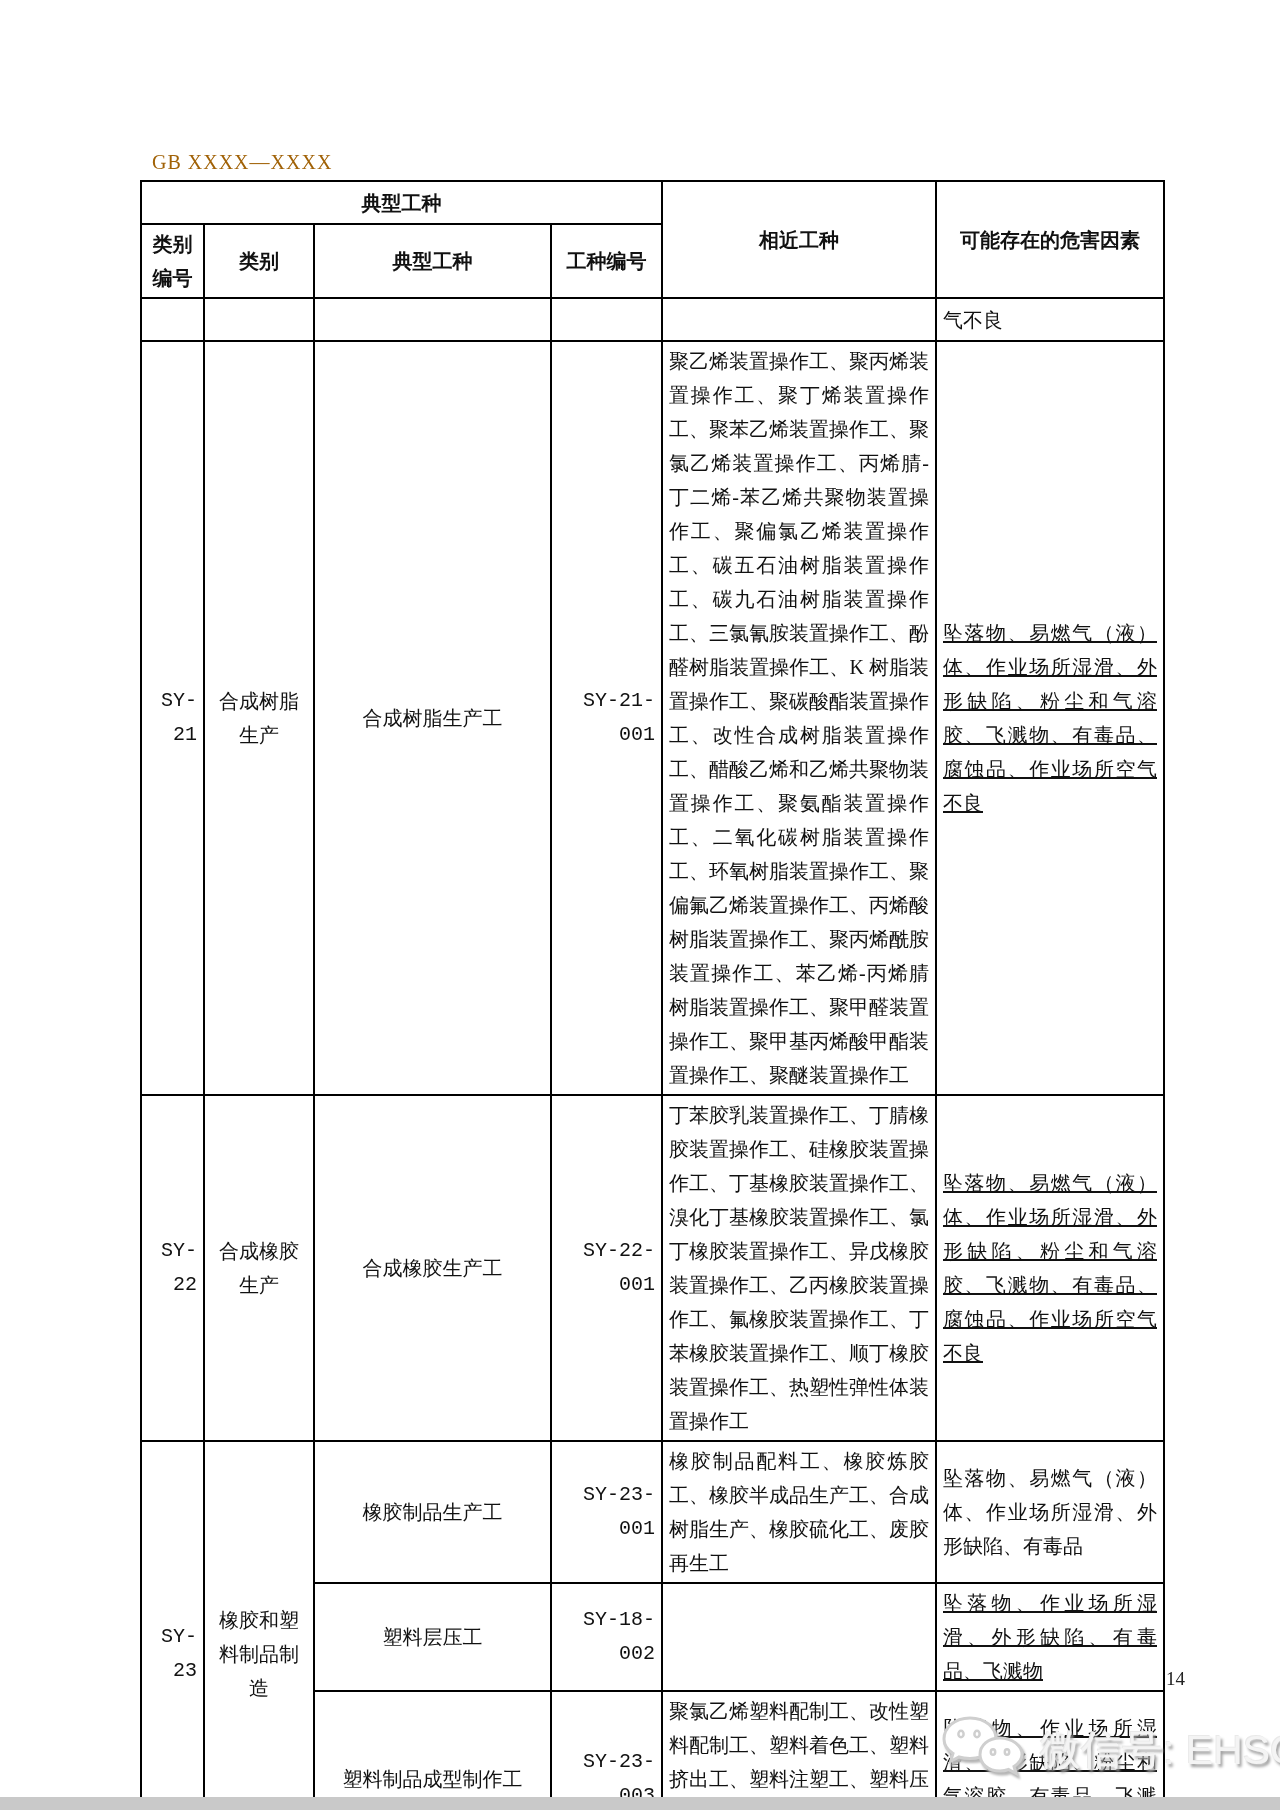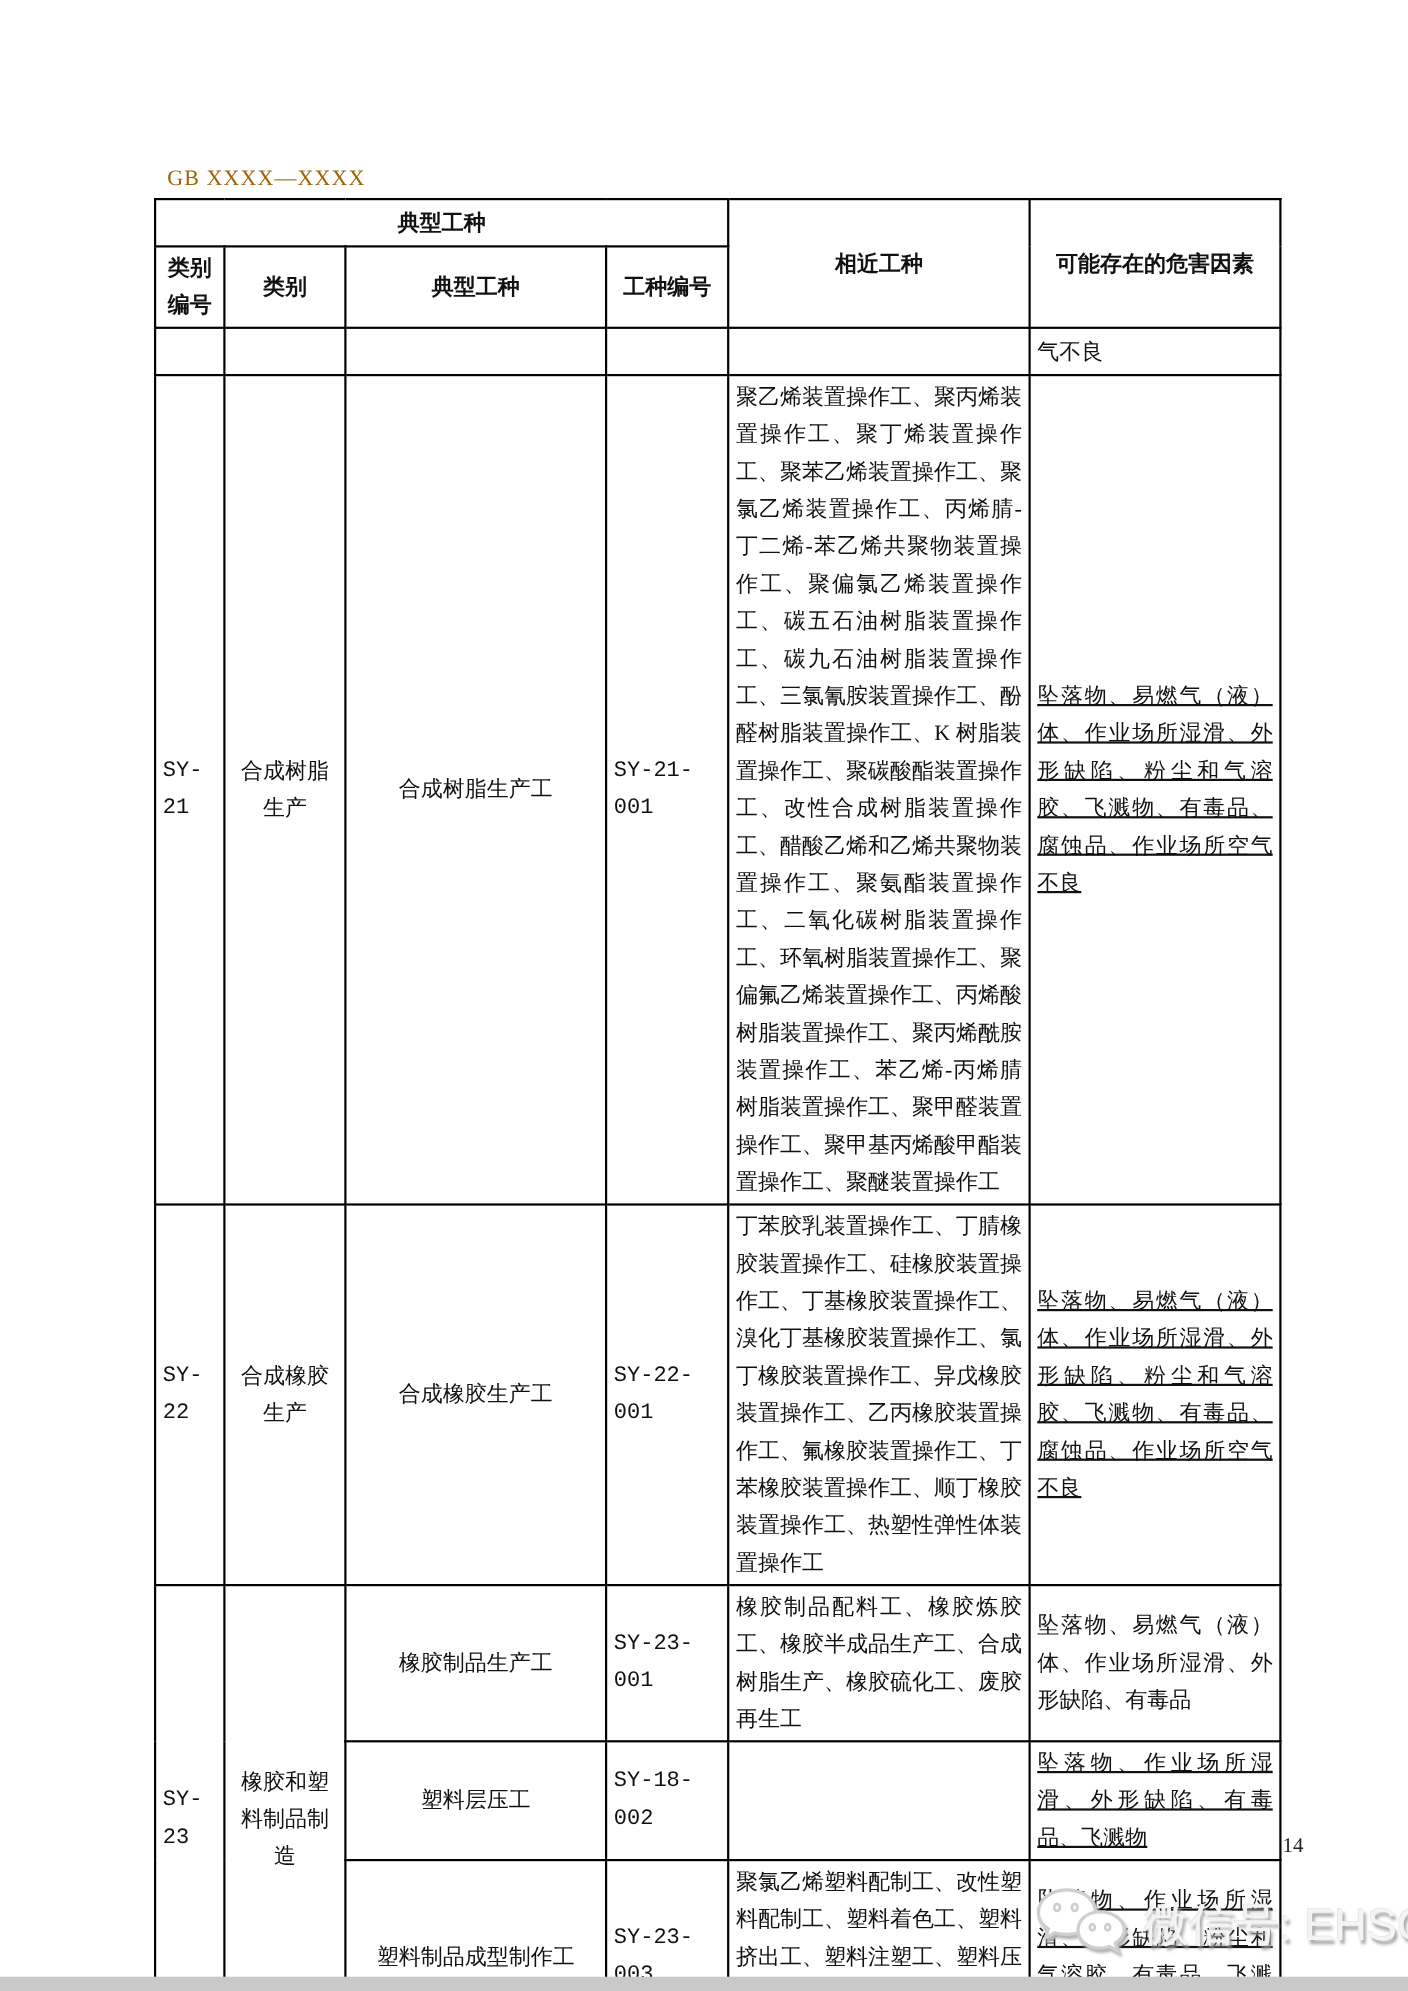--- a/index.html
+++ b/index.html
@@ -35,21 +35,21 @@
     font-family:"Liberation Sans", sans-serif;
     font-weight:bold;
     font-size:21px;
     text-align:center;
     line-height:30px;
   }
   td.c{text-align:center;}
   td.code{
     font-family:"Liberation Mono", monospace;
     font-size:19px;
-    text-align:left;
+    text-align:right;
   }
   td.longtext{
     text-align:justify;
     vertical-align:top;
     padding:4px 7px;
   }
   td.hazard{
     text-align:justify;
     vertical-align:middle;
     padding:4px 7px;

